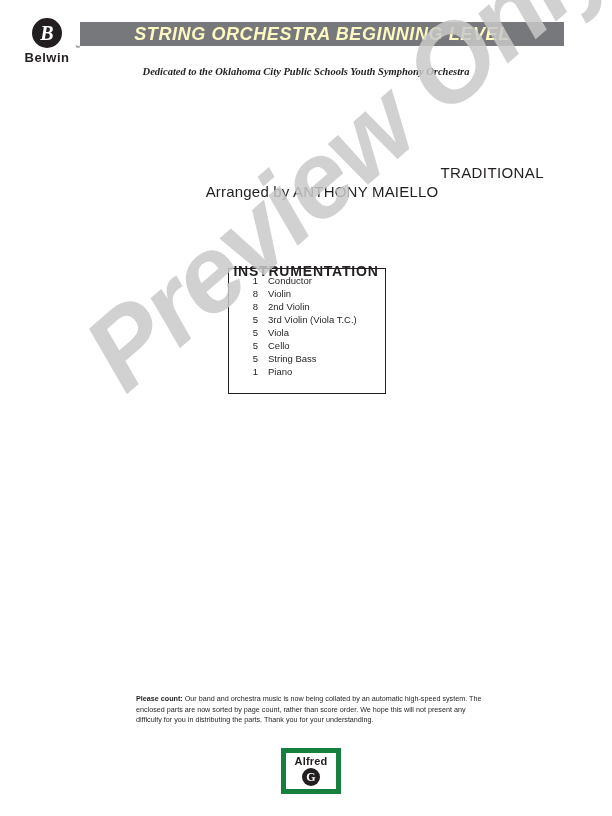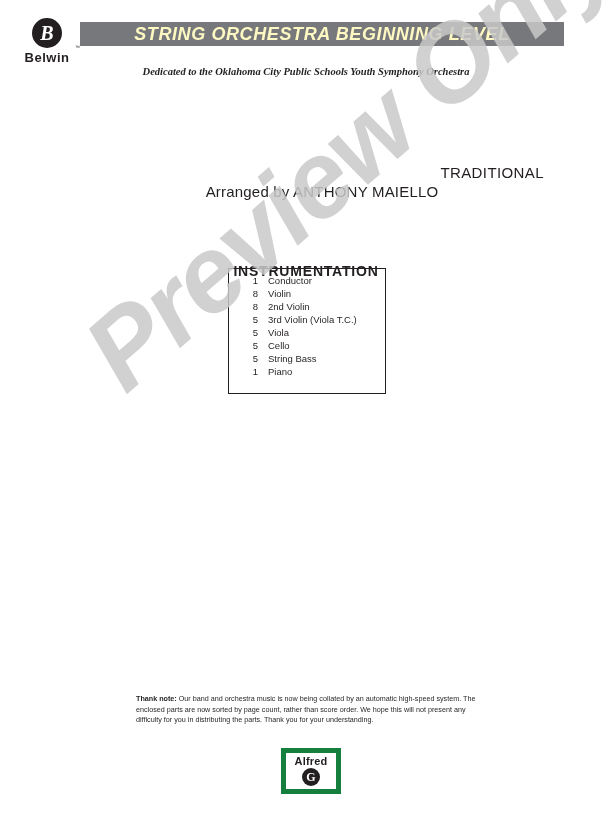--- a/index.html
+++ b/index.html
@@ -321,21 +321,21 @@
       <span class="instr-qty">5</span>
       <span class="instr-name">String Bass</span>
     </div>
     <div class="instr-row">
       <span class="instr-qty">1</span>
       <span class="instr-name">Piano</span>
     </div>
   </div>
 
   <div class="please-note">
-    <b>Thank note:</b><span>  Our band and orchestra music is now being collated by an automatic high-speed system. The enclosed parts are now sorted by page count, rather than score order. We hope this will not present any difficulty for you in distributing the parts.  Thank you for your understanding.</span>
+    <b>Please count:</b><span>  Our band and orchestra music is now being collated by an automatic high-speed system. The enclosed parts are now sorted by page count, rather than score order. We hope this will not present any difficulty for you in distributing the parts.  Thank you for your understanding.</span>
   </div>
 
   <div class="alfred-logo">
     <div class="alfred-word">Alfred</div>
     <div class="alfred-mark">G</div>
   </div>
 
   <div class="watermark">
     <div class="watermark-text">Preview Only</div>
   </div>

